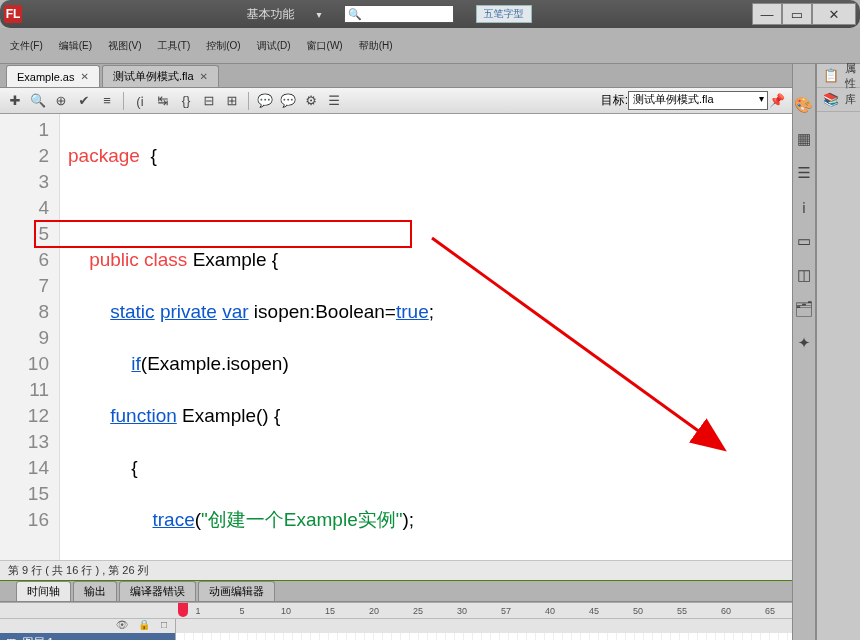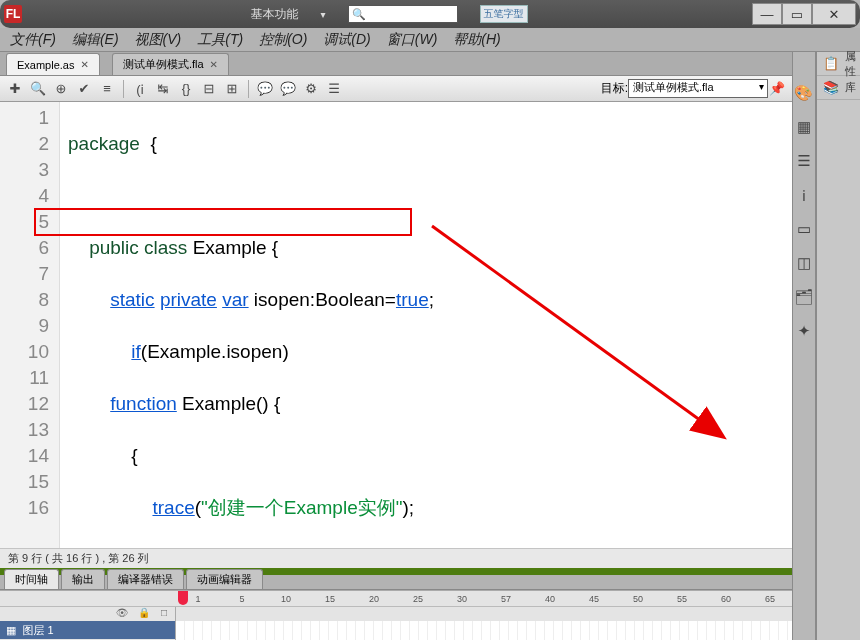--- a/index.html
+++ b/index.html
@@ -2,57 +2,57 @@
 <html><head>
 <meta charset="utf-8">
 <style>
 * { margin: 0; padding: 0; box-sizing: border-box; font-family: "Microsoft YaHei", Arial, sans-serif; }
 body { background: #b8b8b8; width: 860px; height: 640px; overflow: hidden; position: relative; }
 
 .titlebar { height: 28px; background: linear-gradient(#5c5c5c, #4a4a4a); display: flex; align-items: center; padding: 0 4px; color: #ddd; border-radius: 10px; }
 .app-logo { width: 18px; height: 18px; background: #c62828; color: #fff; font-weight: bold; font-size: 12px; display: flex; align-items: center; justify-content: center; border-radius: 2px; margin-right: 12px; }
 .title-center { flex: 1; display: flex; justify-content: center; align-items: center; gap: 22px; font-size: 12px; }
 .search-box { width: 110px; height: 18px; background: #fff; border: 1px solid #555; }
-.ime-badge { width: 48px; height: 18px; background: #E3E8ED; color: #3b6ea0; font-size: 10px; display: flex; align-items: center; justify-content: center; border: 1px solid #9bb; }
+.ime-badge { width: 56px; height: 18px; background: #E3E8ED; color: #3b6ea0; font-size: 10px; display: flex; align-items: center; justify-content: center; border: 1px solid #9bb; }
 .win-btns { display: flex; gap: 0; margin-left: 8px; }
 .win-btn { width: 30px; height: 22px; background: #d9d9d9; border: 1px solid #888; color: #333; display: flex; align-items: center; justify-content: center; font-size: 13px; }
 .win-btn.close { width: 44px; }
 
-.menubar { height: 24px; background: #b3b3b3; border-bottom: 1px solid #8a8a8a; display: flex; align-items: center; padding: 0 10px; font-size: 14px; gap: 16px; font-style: italic; }
+.menubar { height: 36px; background: #b3b3b3; border-bottom: 1px solid #8a8a8a; display: flex; align-items: center; padding: 0 10px; font-size: 10px; gap: 16px; }
 .menubar span { color: #222; cursor: default; }
 
 .workspace { position: relative; height: 588px; display: flex; background: #b8b8b8; }
 
 .main-col { flex: 1; display: flex; flex-direction: column; border-right: 1px solid #8a8a8a; }
 
 .file-tabs { height: 24px; background: #adadad; display: flex; align-items: flex-end; padding-left: 6px; border-bottom: 1px solid #8a8a8a; }
-.file-tab { height: 22px; padding: 0 10px; font-size: 11px; display: flex; align-items: center; gap: 6px; background: #c5c5c5; border: 1px solid #8a8a8a; border-bottom: none; margin-right: 12px; border-radius: 3px 3px 0 0; }
+.file-tab { height: 22px; padding: 0 10px; font-size: 11px; display: flex; align-items: center; gap: 6px; background: #c5c5c5; border: 1px solid #8a8a8a; border-bottom: none; margin-right: 2px; border-radius: 3px 3px 0 0; }
 .file-tab.active { background: #f2f2f2; }
 .tab-x { font-size: 10px; color: #555; }
 
 .toolbar { height: 26px; background: linear-gradient(#f4f4f4,#dcdcdc); border-bottom: 1px solid #9a9a9a; display: flex; align-items: center; padding: 0 6px; gap: 5px; }
 .tool-ic { width: 18px; height: 18px; display: flex; align-items: center; justify-content: center; font-size: 13px; color: #4a4a4a; }
 .toolbar .sep { width: 1px; height: 18px; background: #aaa; margin: 0 2px; }
 .target-wrap { margin-left: auto; display: flex; align-items: center; font-size: 12px; }
 .target-select { width: 140px; height: 19px; background: #fff; border: 1px solid #666; font-size: 11px; padding: 0 16px 0 4px; position: relative; }
 .target-select::after { content: "▾"; position: absolute; right: 3px; top: 1px; font-size: 10px; }
 
 .editor-area { flex: 1; display: flex; background: #fff; font-family: Consolas, "Courier New", monospace; font-size: 19px; position: relative; overflow: hidden; }
 .gutter { width: 60px; background: #f2f2f2; border-right: 1px solid #ddd; text-align: right; padding: 3px 10px 0 0; color: #888; line-height: 26px; }
 .code { flex: 1; padding: 3px 8px 0 8px; line-height: 26px; white-space: pre; color: #000; }
-.kw-pkg { color: #14532d; }
+.kw-pkg { color: #ef4444; }
 .kw-blue { color: #0b57d0; text-decoration: underline; }
 .str { color: #0a8f3a; }
 
 .line5-box { position: absolute; left: 34px; top: 106px; width: 378px; height: 28px; border: 2px solid #e80000; pointer-events: none; }
 .arrow-svg { position: absolute; left: 412px; top: 24px; pointer-events: none; }
 
 .editor-status { height: 20px; background: #e8e8e8; border-top: 1px solid #c4c4c4; font-size: 11px; color: #333; padding: 2px 8px; }
 
-.panel-tabs { height: 22px; background: #b3b3b3; border-top: 7px solid #4d7c0f; border-bottom: 1px solid #888; display: flex; align-items: flex-end; padding-left: 4px; }
+.panel-tabs { height: 22px; background: #b3b3b3; border-top: 1px solid #4d7c0f; border-bottom: 1px solid #888; display: flex; align-items: flex-end; padding-left: 16px; }
 .ptab { height: 20px; padding: 0 10px; font-size: 11px; display: flex; align-items: center; border: 1px solid #8a8a8a; border-bottom: none; background: #c5c5c5; margin-right: 2px; border-radius: 3px 3px 0 0; }
 .ptab.active { background: #e8e8e8; }
 
 .timeline { height: 50px; background: linear-gradient(#e9e9e9,#d9d9d9); display: flex; flex-direction: column; border-top: 1px solid #aaa; }
 .tl-ruler { height: 16px; display: flex; align-items: center; font-size: 9px; color: #555; padding-left: 176px; gap: 0; position: relative; background: #e4e4e4; border-bottom: 1px solid #bbb; }
 .tl-ruler span { width: 44px; text-align: center; }
 .playhead { position: absolute; left: 178px; top: 0; width: 10px; height: 14px; background: #e24; border-radius: 0 0 5px 5px; }
 .tl-body { flex: 1; display: flex; }
 .layer-col { width: 176px; background: #e5e5e5; border-right: 1px solid #aaa; }
 .layer-hdr { height: 14px; display: flex; justify-content: flex-end; gap: 10px; padding-right: 8px; font-size: 10px; color: #666; }

